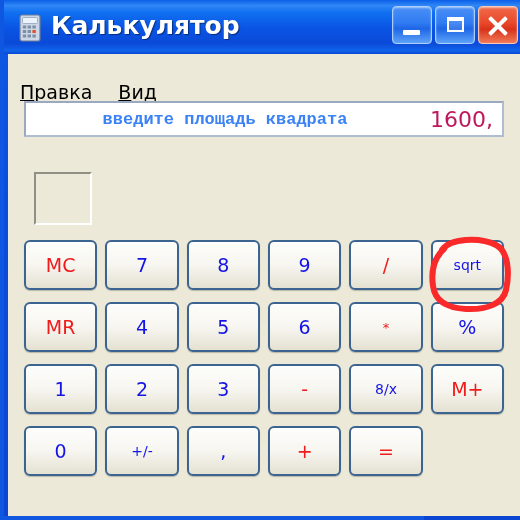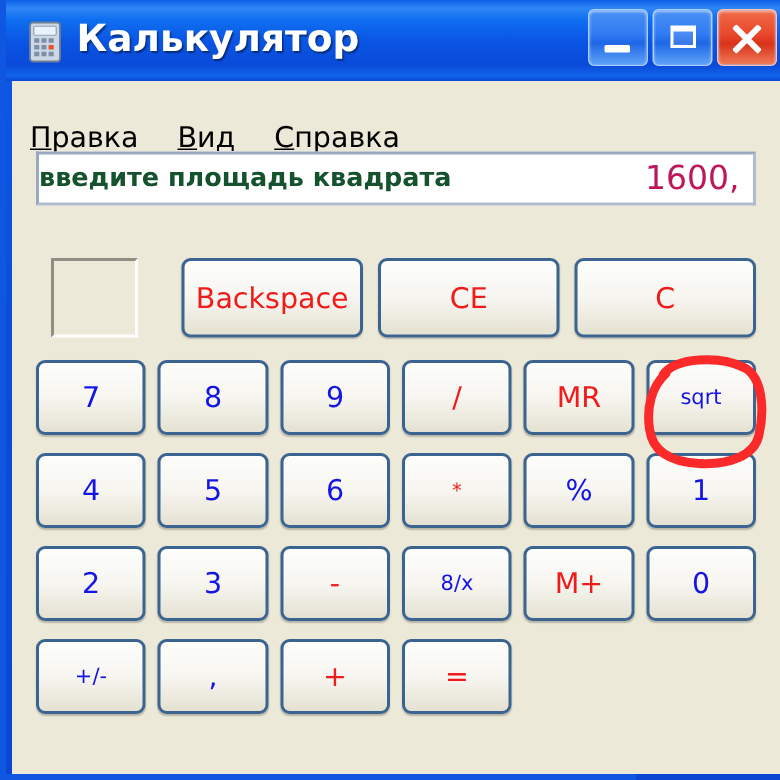--- a/index.html
+++ b/index.html
@@ -148,25 +148,27 @@
     border: 2px solid #b0bcd0;
     border-top-color: #9aa8c0;
     border-left-color: #9aa8c0;
     box-sizing: border-box;
     display: flex;
     align-items: center;
   }
   .display-hint {
     position: absolute;
     left: 0; right: 0;
+    text-align: center;
     padding-right: 78px;
     font-size: 17px;
     font-weight: bold;
-    color: #14532d;
-    white-space: nowrap;
+    color: #3b82f6;
+    white-space: nowrap;
+    font-family: Liberation Mono, monospace;
   }
   .display-value {
     position: absolute;
     right: 9px;
     font-size: 22px;
     color: #be185d;
     white-space: nowrap;
   }
 
   
@@ -265,44 +267,39 @@
         </div>
       </div>
     </div>
   </div>
 
   <div class="client">
 
     <div class="menubar">
       <span class="menu-item"><span class="mn">П</span><span>равка</span></span>
       <span class="menu-item"><span class="mn">В</span><span>ид</span></span>
-      <span class="menu-item"><span class="mn">С</span><span>правка</span></span>
     </div>
 
     <div class="display">
       <span class="display-hint">введите площадь квадрата</span>
       <span class="display-value">1600,</span>
     </div>
 
     <div class="mem-box"></div>
 
-    <div class="toprow">
-      <div class="btn red">Backspace</div>
-      <div class="btn red">CE</div>
-      <div class="btn red">C</div>
-    </div>
 
     <div class="keypad">
+      <div class="btn red">MC</div>
       <div class="btn blue">7</div>
       <div class="btn blue">8</div>
       <div class="btn blue">9</div>
       <div class="btn red">/</div>
+      <div class="btn blue small">sqrt</div>
+
       <div class="btn red">MR</div>
-
-      <div class="btn blue small">sqrt</div>
       <div class="btn blue">4</div>
       <div class="btn blue">5</div>
       <div class="btn blue">6</div>
       <div class="btn red tiny">*</div>
       <div class="btn blue">%</div>
 
       <div class="btn blue">1</div>
       <div class="btn blue">2</div>
       <div class="btn blue">3</div>
       <div class="btn red">-</div>

